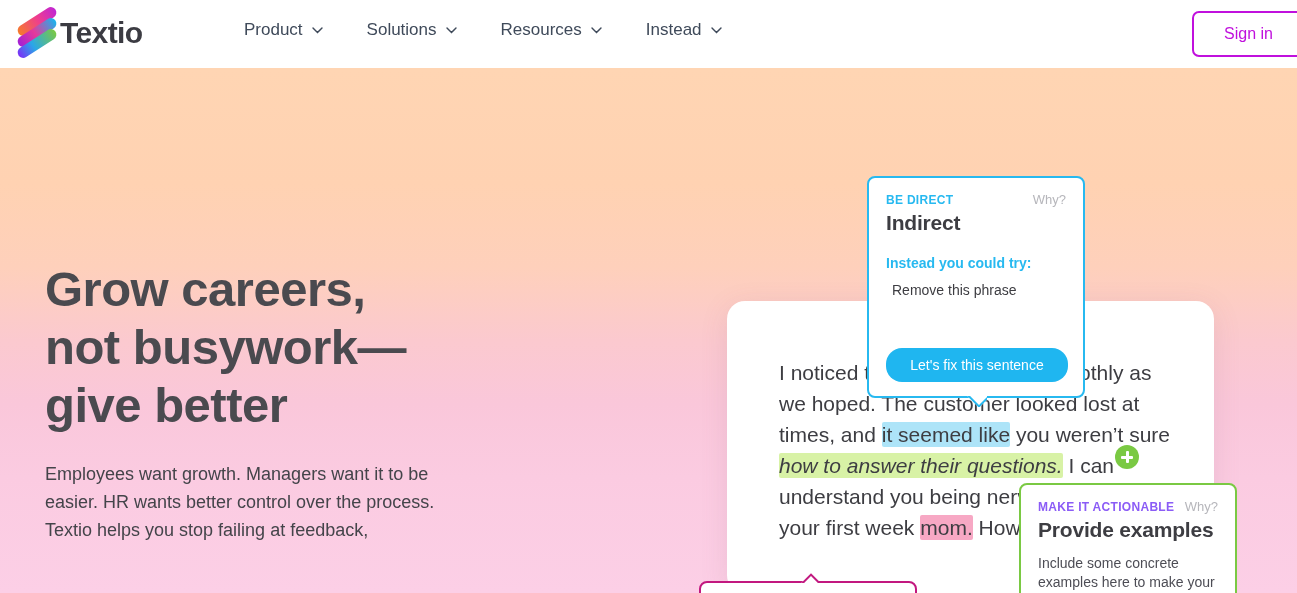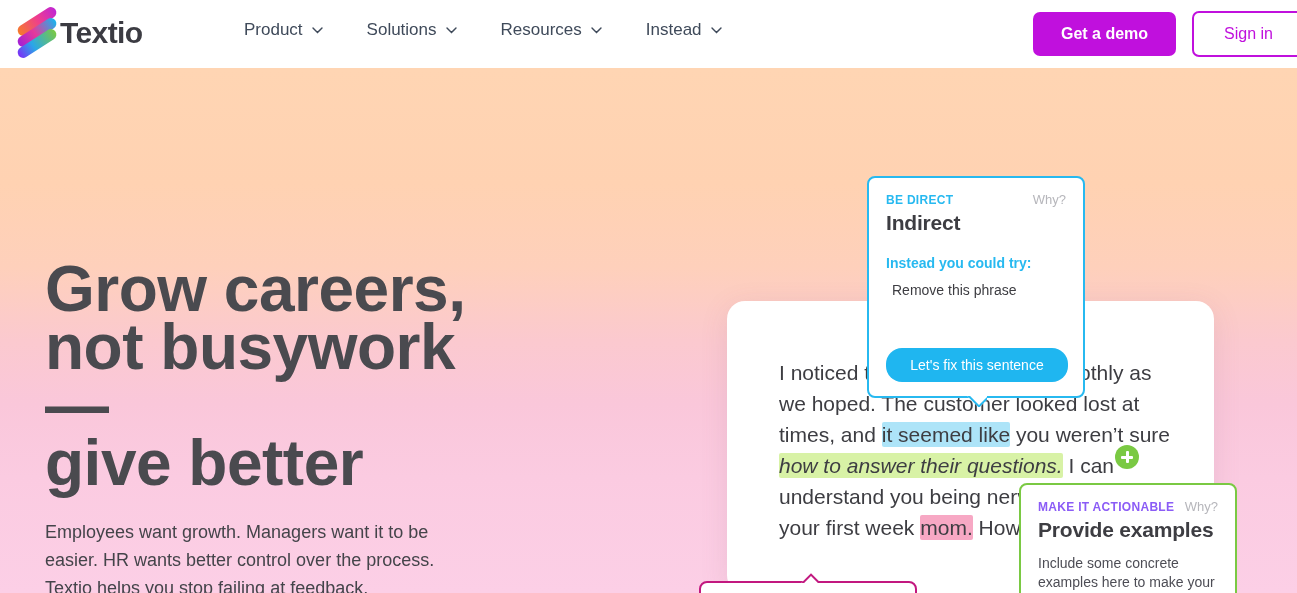--- a/index.html
+++ b/index.html
@@ -81,21 +81,21 @@
       #fbc9cf 52%,
       #fac7da 64%,
       #fbcbe1 78%,
       #fccfe6 100%);
     overflow: hidden;
   }
 
   
   .hero-copy { position: absolute; left: 45px; top: 192px; width: 470px; }
   .headline {
-    font-size: 64px; font-weight: bold; color: #4a4a4f;
+    font-size: 49px; font-weight: bold; color: #4a4a4f;
     line-height: 58px; letter-spacing: -0.5px;
   }
   .subcopy {
     margin-top: 26px;
     font-size: 18px; color: #44444a; line-height: 28px;
   }
 
   
   .editor-card {
     position: absolute; left: 727px; top: 301px;
@@ -260,21 +260,20 @@
       <span>Instead</span>
       <span class="chev">
         <svg width="11" height="7" viewBox="0 0 11 7">
             <path d="M1 1 L5.5 5.6 L10 1" stroke="#3f4a5a" stroke-width="1.4" fill="none" stroke-linecap="round"></path>
           </svg>
       </span>
     </div>
   </nav>
 
   <div class="header-actions">
-    <button class="btn-demo">Get a demo</button>
     <button class="btn-signin">Sign in</button>
   </div>
 </div>
 
 <div class="hero">
 
   <div class="hero-copy">
     <h1 class="headline">
       <div>Grow careers,</div>
       <div>not busywork—</div>

